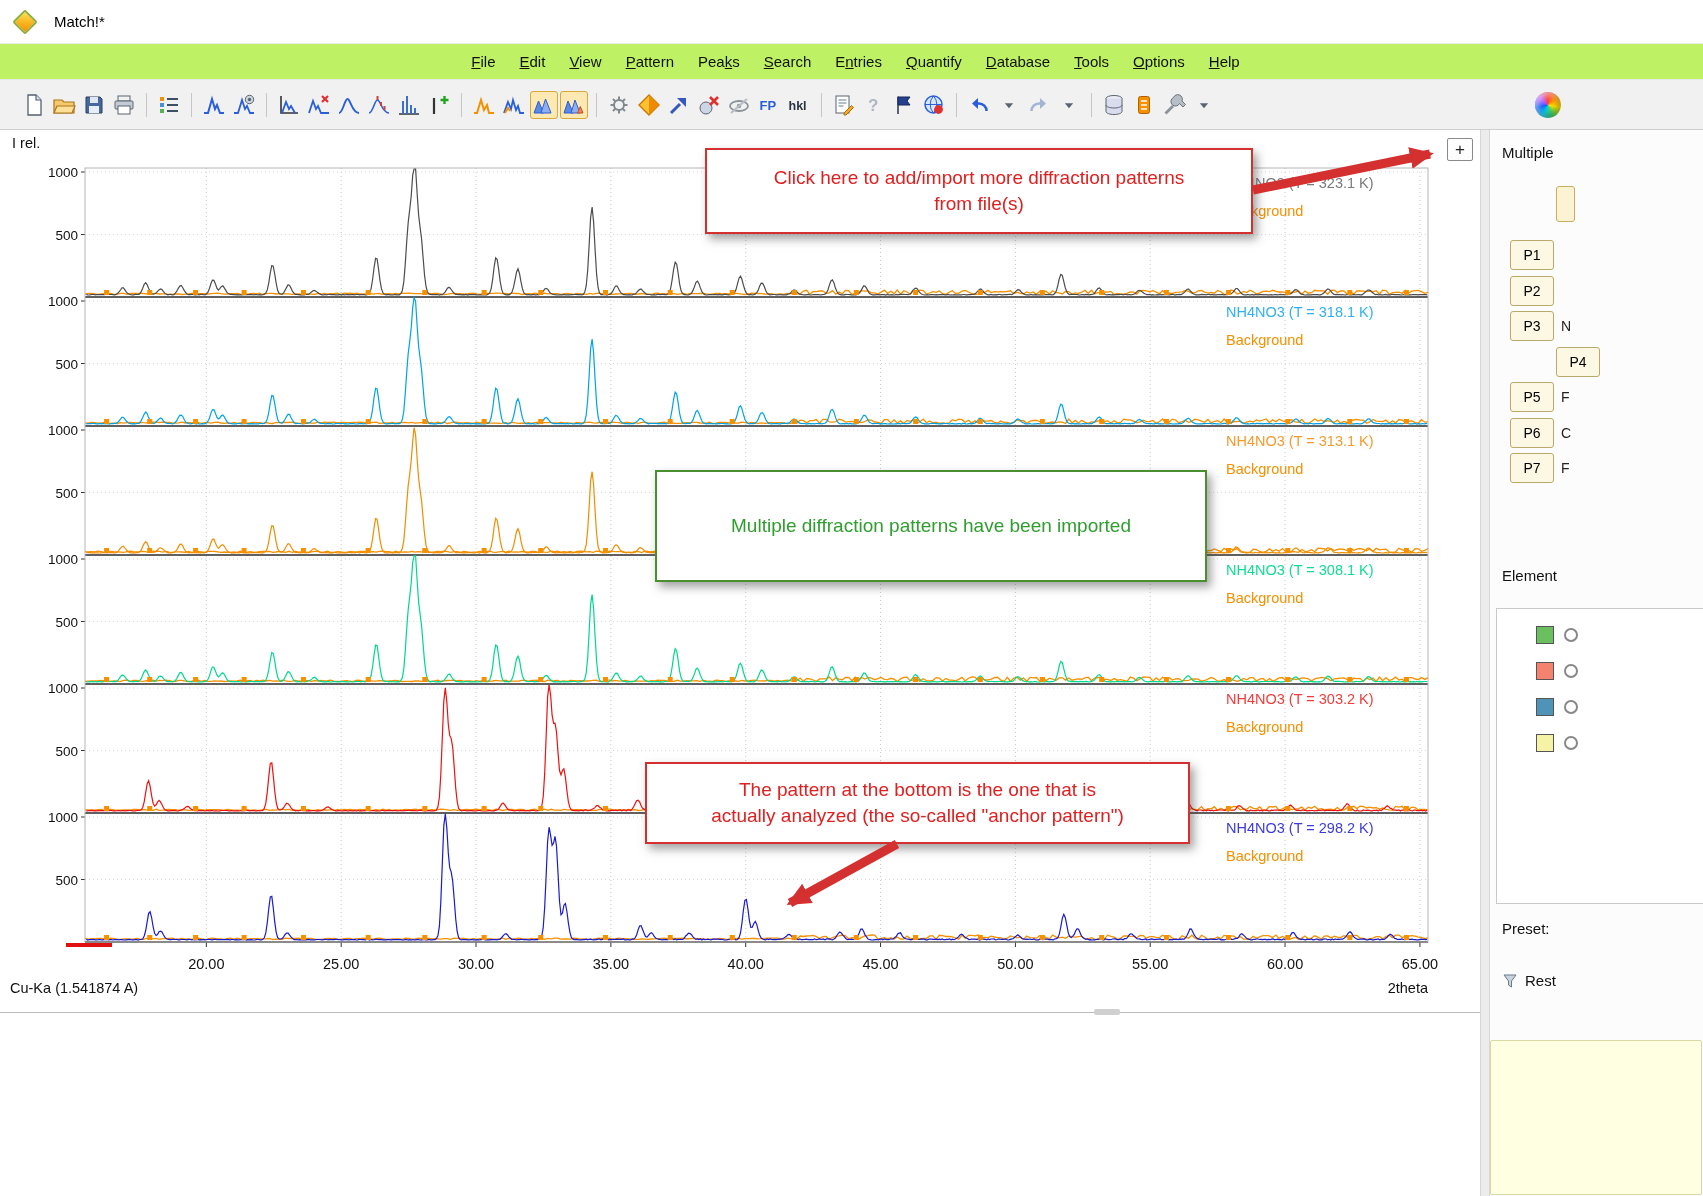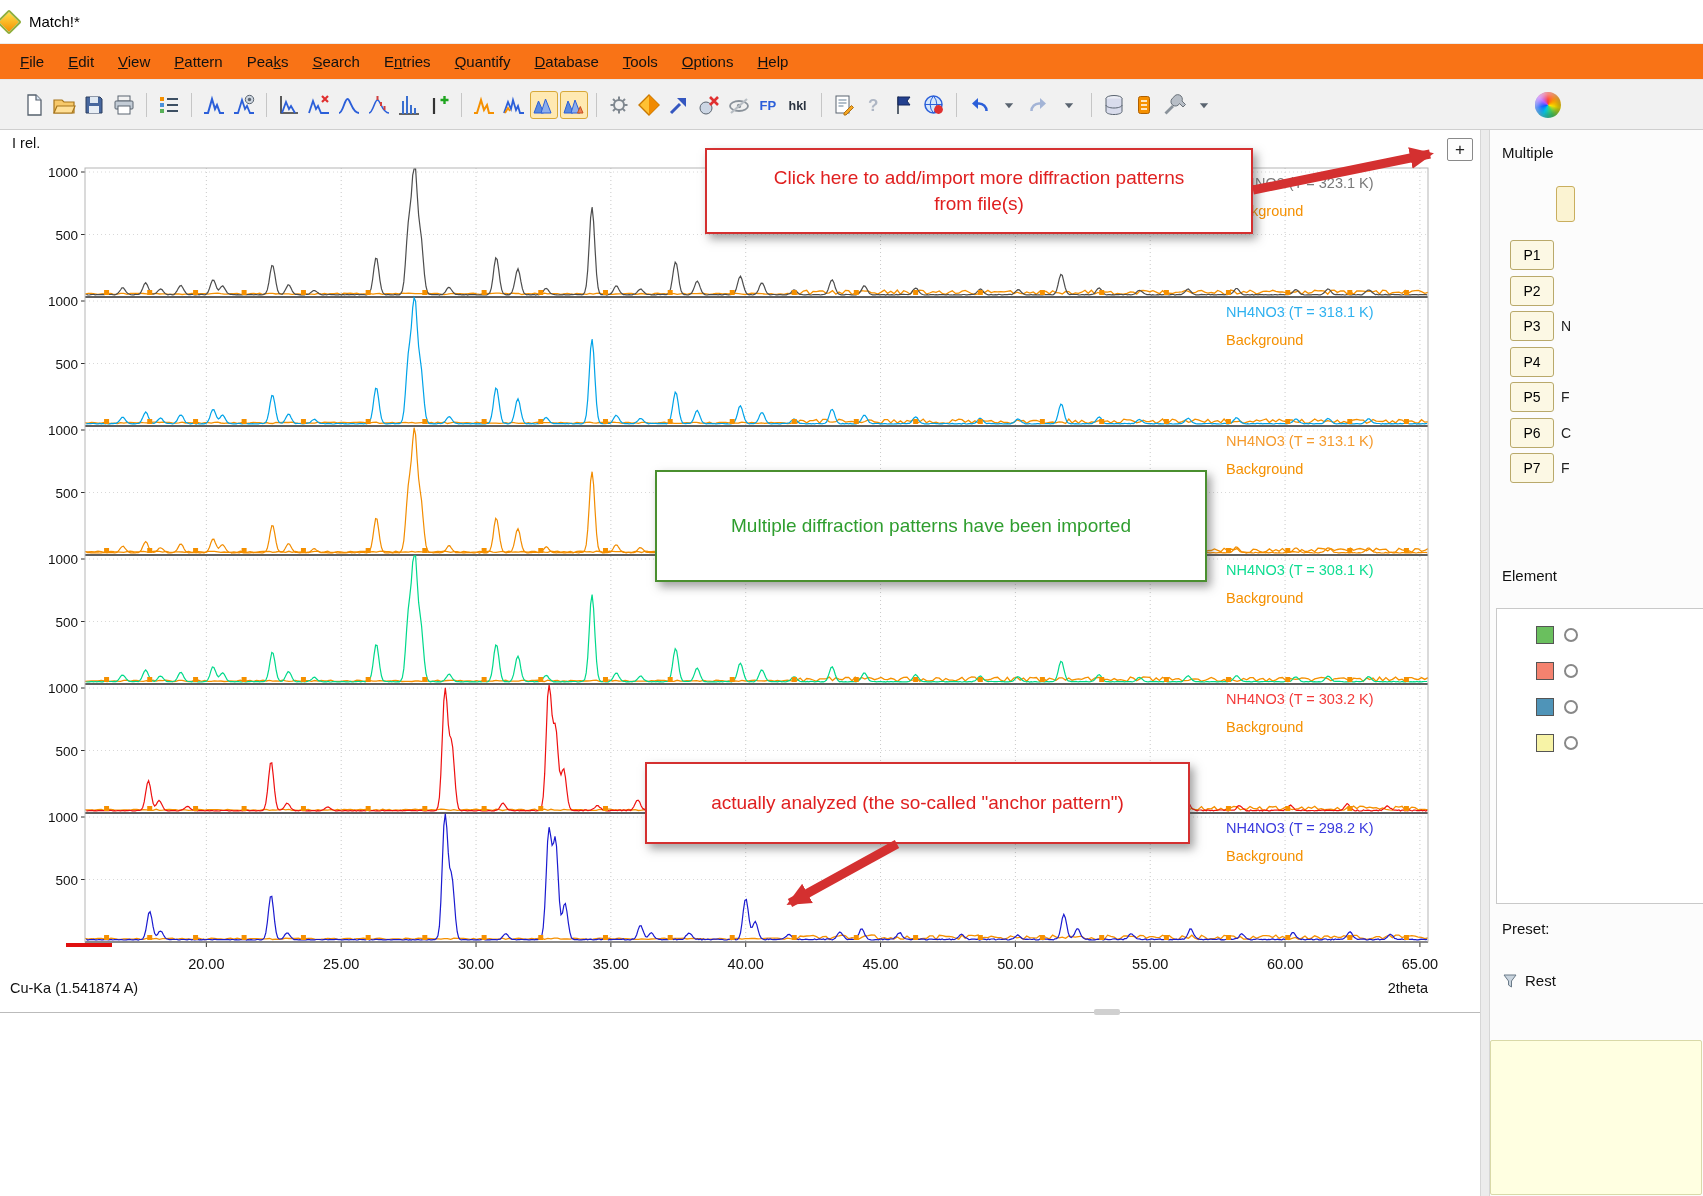--- a/index.html
+++ b/index.html
@@ -4,28 +4,28 @@
 <style>
   html,body{margin:0;padding:0;}
   body{
     width:1703px;height:1196px;position:relative;overflow:hidden;
     background:#ffffff;font-family:"Liberation Sans",sans-serif;color:#111;
   }
   svg text{font-family:"Liberation Sans",sans-serif;}
 
   
   .titlebar{position:absolute;left:0;top:0;width:100%;height:44px;background:#fff;
-    border-bottom:1px solid #ececec;display:flex;align-items:center;gap:11px;box-sizing:border-box;}
+    border-bottom:1px solid #ececec;display:flex;align-items:center;padding-left:16px;gap:20px;box-sizing:border-box;}
   .logo{width:14px;height:14px;transform:rotate(45deg);
     background:linear-gradient(135deg,#ffe04a,#f59000);border:2px solid #8fae3c;border-radius:2px;}
   .title-text{font-size:15px;color:#000;}
 
   
-  .menubar{position:absolute;left:0;top:44px;width:100%;height:36px;background:#f97316;
-    border-bottom:1px solid #e8e8e8;display:flex;align-items:center;padding-left:8px;box-sizing:border-box;}
+  .menubar{position:absolute;left:0;top:44px;width:100%;height:36px;background:#bef264;
+    border-bottom:1px solid #e8e8e8;display:flex;align-items:center;padding-left:8px;box-sizing:border-box;justify-content:center;}
   .menu-item{padding:6px 12px;font-size:15px;color:#111;cursor:default;}
 
   
   .toolbar{position:absolute;left:0;top:80px;width:100%;height:50px;background:#f1f1f1;
     border-bottom:1px solid #cfcfcf;display:flex;align-items:center;padding-left:20px;gap:2px;box-sizing:border-box;}
   .tb{width:28px;height:28px;display:flex;align-items:center;justify-content:center;border-radius:3px;box-sizing:border-box;}
   .tb.pressed{background:#ffe9b2;border:1px solid #d8a838;}
   .tb-sep{width:1px;height:24px;background:#c6c6c6;margin:0 6px;}
   .tb-spacer{flex:1;}
   .sphere{width:26px;height:26px;border-radius:50%;margin-right:142px;background-color:#6fb7e8;
@@ -587,20 +587,21 @@
   <button class="add-btn">+</button>
 
   <div class="ann green" id="ann2">
     <div>Multiple diffraction patterns have been imported</div>
   </div>
   <div class="ann red" id="ann1">
     <div>Click here to add/import more diffraction patterns</div>
     <div>from file(s)</div>
   </div>
   <div class="ann red" id="ann3">
+    <div>The pattern at the bottom is the one that is</div>
     <div>actually analyzed (the so-called "anchor pattern")</div>
   </div>
 
   <svg id="arrows" width="1480" height="882">
     <defs>
       <marker id="ah" markerUnits="userSpaceOnUse" markerWidth="26" markerHeight="26" refX="20" refY="13" orient="auto">
         <path d="M0,2 L24,13 L0,24 z" fill="#d43030"></path>
       </marker>
     </defs>
     <line x1="1253" y1="60" x2="1430" y2="24" stroke="#d43030" stroke-width="9" marker-end="url(#ah)"></line>
@@ -618,21 +619,21 @@
   <div class="rp-preset">Preset:</div>
   <div class="rp-restraints">
     <svg width="16" height="16">
       <path d="M2 2h12l-4.5 6v6l-3-2V8z" fill="#c9d4de" stroke="#6a7a88"></path>
     </svg>
     <span>Rest</span>
   </div>
 <button class="pbtn" style="top: 110px;">P1</button>
     <button class="pbtn" style="top: 146px;">P2</button>
     <button class="pbtn" style="top: 181px;">P3</button>
-    <button class="pbtn" style="top: 217px;">P4</button>
+    <button class="pbtn" style="top: 217px; margin-left: 46px;">P4</button>
     <button class="pbtn" style="top: 252px;">P5</button>
     <button class="pbtn" style="top: 288px;">P6</button>
     <button class="pbtn" style="top: 323px;">P7</button>
     <span class="ppartial" style="top: 188px;">N</span>
     <span class="ppartial" style="top: 259px;">F</span>
     <span class="ppartial" style="top: 295px;">C</span>
     <span class="ppartial" style="top: 330px;">F</span>
     <div class="esq" style="top: 496px; background: rgb(106, 191, 94);"></div>
     <div class="eradio" style="top: 498px;"></div>
     <div class="esq" style="top: 532px; background: rgb(244, 130, 111);"></div>

